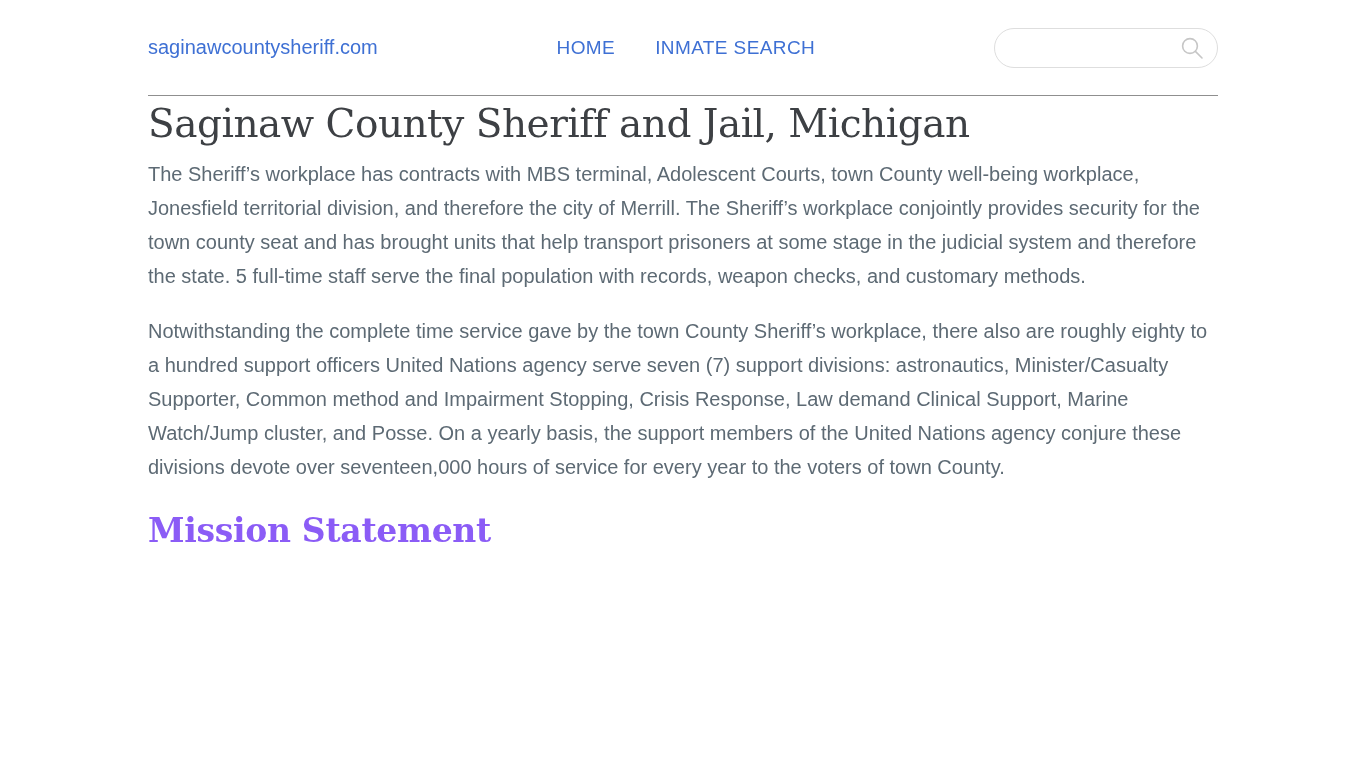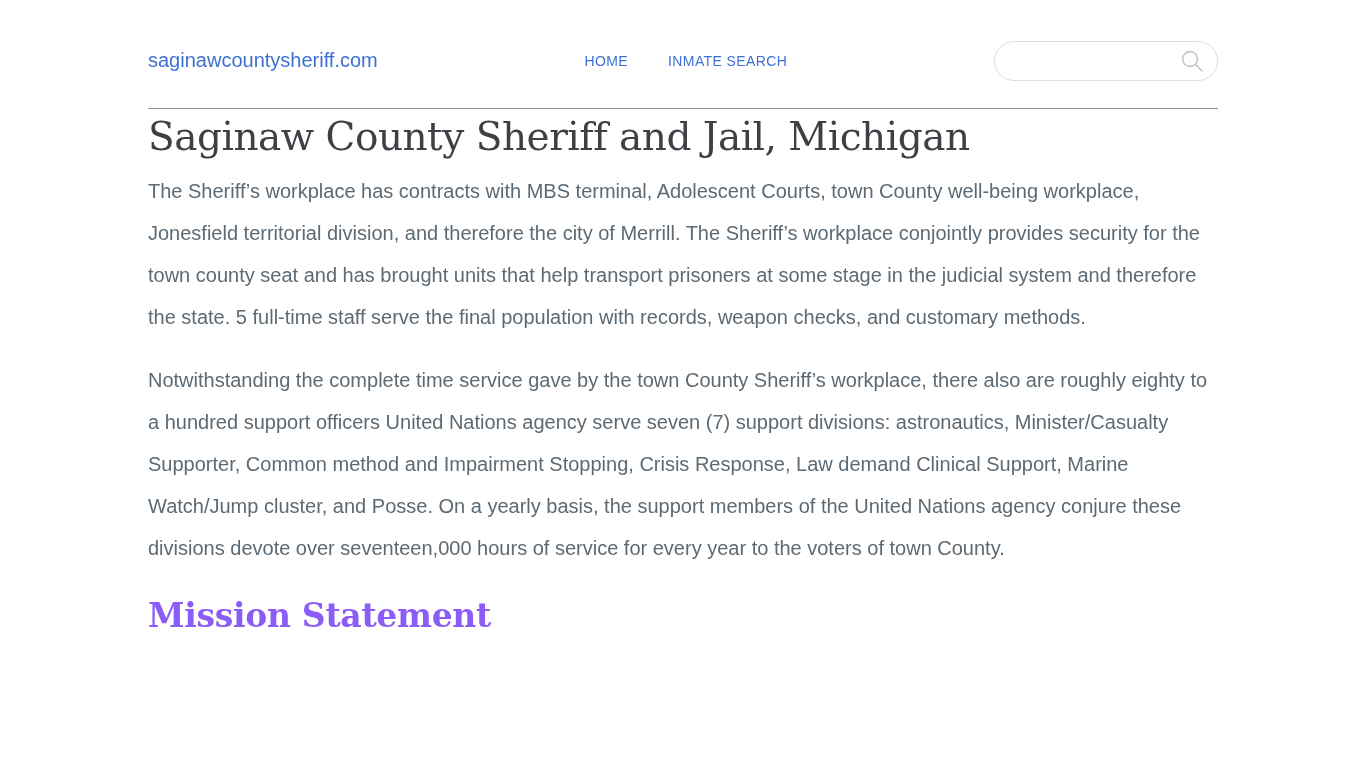--- a/index.html
+++ b/index.html
@@ -2,40 +2,40 @@
 <html><head>
 <meta charset="utf-8">
 <style>
   * { margin: 0; padding: 0; box-sizing: border-box; }
   html, body { background: #ffffff; }
   body {
     width: 1366px; height: 768px; overflow: hidden;
     font-family: "Liberation Sans", sans-serif;
     -webkit-font-smoothing: antialiased;
   }
-  .page { width: 1070px; margin: 13px auto; }
+  .page { width: 1070px; margin: 0 auto; }
 
   
   .site-header {
     height: 96px;
     display: flex;
     align-items: center;
     justify-content: space-between;
     border-bottom: 1px solid #8f8f8f;
   }
   .brand {
     color: #3e70d4;
     font-size: 20px;
     text-decoration: none;
     cursor: pointer;
   }
   .main-nav { display: flex; gap: 40px; }
   .nav-link {
     color: #3e70d4;
-    font-size: 14px;
+    font-size: 19px;
     letter-spacing: 0.4px;
     text-decoration: none;
     cursor: pointer;
   }
   .search-box {
     position: relative;
     width: 224px; height: 40px;
   }
   .search-input {
     width: 100%; height: 100%;
@@ -63,21 +63,21 @@
     font-family: "DejaVu Serif", "Liberation Serif", serif;
     font-weight: normal;
     font-size: 39px;
     line-height: 1.18;
     color: #3d4044;
     letter-spacing: -0.5px;
     margin: 2px 0 10px 0;
   }
   .content p {
     font-size: 20px;
-    line-height: 42px;
+    line-height: 34px;
     color: #5d6a74;
     margin: 0 0 21px 0;
   }
   h2.section-heading {
     font-family: "DejaVu Serif", "Liberation Serif", serif;
     font-weight: bold;
     font-size: 33px;
     color: #8b5cf6;
     letter-spacing: -0.3px;
     margin: 27px 0 27px 0;

